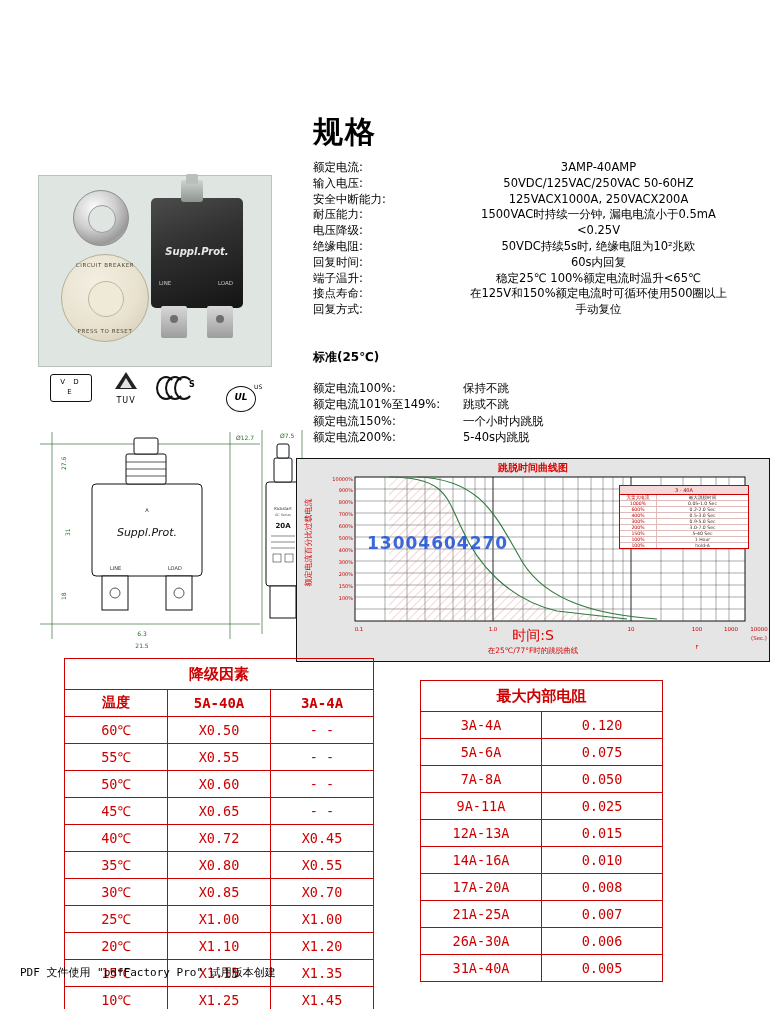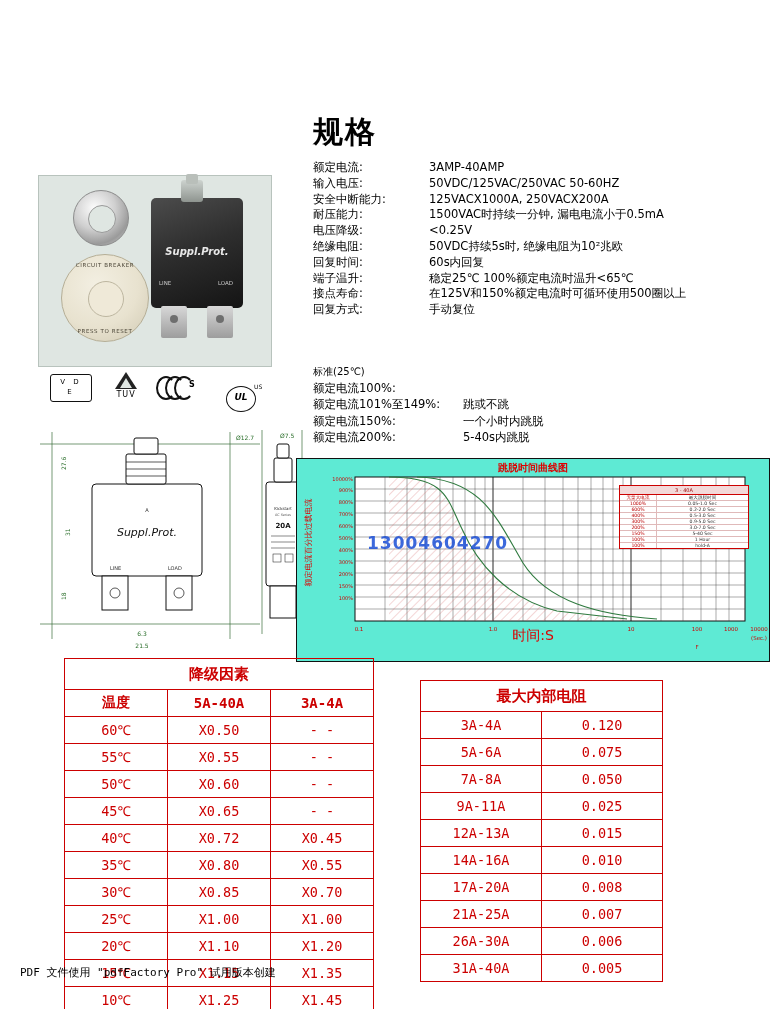--- a/index.html
+++ b/index.html
@@ -21,24 +21,24 @@
     font-family:Liberation Mono, monospace;
   }
 
   
   #spec-table{
     left:313px;top:160px;width:455px;
     font-size:11.5px;line-height:15.8px;
   }
   #spec-table .row{display:flex;}
   #spec-table .k{width:116px;flex:0 0 116px;white-space:nowrap;}
-  #spec-table .v{flex:1;white-space:nowrap;}
-
-  
-  #std-heading{left:313px;top:365px;font-size:10px;}
+  #spec-table .v{flex:1;white-space:nowrap;text-align:center;}
+
+  
+  #std-heading{left:313px;top:349px;font-size:12px;font-weight:bold;}
   #std-table{left:313px;top:380px;width:455px;font-size:11.5px;line-height:16.4px;}
   #std-table .row{display:flex;}
   #std-table .k{width:150px;flex:0 0 150px;white-space:nowrap;}
   #std-table .v{flex:1;white-space:nowrap;}
 
   
   #photo-panel{
     left:38px;top:175px;width:232px;height:190px;
     background:#dfe6e2;border:1px solid #b8c3bd;
   }
@@ -111,21 +111,21 @@
     position:relative;
   }
   .tuv .tri::before{
     content:"";position:absolute;left:-11px;top:0;width:0;height:0;
     border-left:11px solid transparent;border-right:11px solid transparent;border-bottom:17px solid #222;
   }
   .tuv .tri::after{
     content:"";position:absolute;left:-6px;top:6px;width:0;height:0;
     border-left:6px solid transparent;border-right:6px solid transparent;border-bottom:10px solid #dfe6e2;
   }
-  .tuv .tt{margin-top:1px;font-size:8px;letter-spacing:1px;}
+  .tuv .tt{margin-top:7px;font-size:8px;letter-spacing:1px;}
   .ccc{left:112px;top:4px;width:46px;height:22px;}
   .ccc .c{
     position:absolute;top:0;width:16px;height:20px;border:2px solid #111;border-radius:50%;
     border-right-color:transparent;
   }
   .ccc .c1{left:0;}
   .ccc .c2{left:9px;}
   .ccc .c3{left:18px;}
   .ccc .s{position:absolute;left:33px;top:4px;font-size:8px;font-weight:bold;}
   .ul{left:172px;top:2px;width:50px;}
@@ -133,21 +133,21 @@
     width:28px;height:24px;border:1.6px solid #111;border-radius:50%;margin:12px auto;position:relative;
   }
   .ul .ring span{position:absolute;left:0;width:100%;top:5px;text-align:center;font-size:9px;font-style:italic;font-weight:bold;}
   .ul .us{position:absolute;left:38px;top:9px;font-size:6px;}
 
   
   #dim-left{left:30px;top:424px;width:240px;height:230px;}
   #dim-right{left:228px;top:424px;width:110px;height:230px;}
 
   
-  #curve-chart{left:296px;top:458px;width:472px;height:202px;border:1px solid #111;background:#5eead4;}
+  #curve-chart{left:296px;top:458px;width:472px;height:202px;border:1px solid #111;background:#e5e5e5;}
   #curve-title{position:absolute;left:0;width:100%;top:2px;text-align:center;color:#d00;font-size:10px;font-weight:bold;}
   #curve-ylabel{
     position:absolute;left:-64px;top:78px;width:150px;text-align:center;color:#d00;font-size:8px;
     transform:rotate(-90deg);
   }
   #curve-xlabel{position:absolute;left:0;width:100%;bottom:16px;text-align:center;color:#d00;font-size:14px;}
   #curve-xnote{position:absolute;left:0;width:100%;bottom:5px;text-align:center;color:#d00;font-size:7.5px;}
   #curve-legend{
     position:absolute;right:20px;top:26px;width:128px;border:1px solid #c00;background:#fff;
     font-size:4.6px;color:#333;
@@ -228,20 +228,21 @@
   <div class="row">
       <div class="k">回复方式:</div>
       <div class="v">手动复位</div>
     </div>
 </div>
 
 <div class="abs" id="std-heading">标准(25℃)</div>
 <div class="abs" id="std-table">
   <div class="row">
       <div class="k">额定电流100%:</div>
+      <div class="v">保持不跳</div>
     </div>
   <div class="row">
       <div class="k">额定电流101%至149%:</div>
       <div class="v">跳或不跳</div>
     </div>
   <div class="row">
       <div class="k">额定电流150%:</div>
       <div class="v">一个小时内跳脱</div>
     </div>
   <div class="row">
@@ -468,20 +469,21 @@
         <div class="lc1">100%</div>
         <div class="lc2">1 Hour</div>
       </div>
     <div class="lr">
         <div class="lc1">100%</div>
         <div class="lc2">hold-A</div>
       </div>
   </div>
 
   <div id="curve-xlabel">时间:S</div>
+  <div id="curve-xnote">在25℃/77°F时的跳脱曲线</div>
 </div>
 
 <table class="grid abs" id="derating">
   <tbody>
       <tr class="title">
     <td colspan="3">降级因素</td>
   </tr>
   <tr>
     <td class="head">温度</td>
     <td class="head">5A-40A</td>

